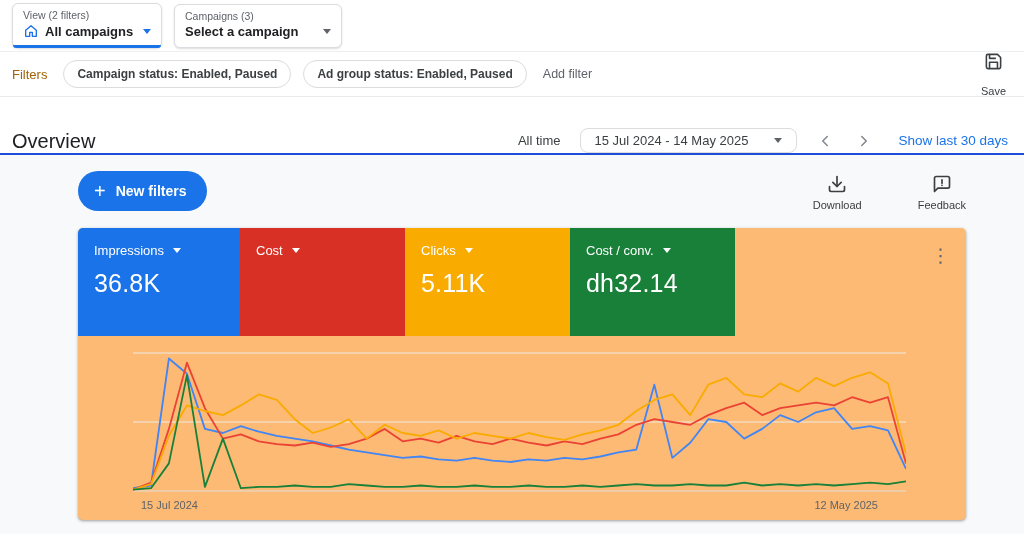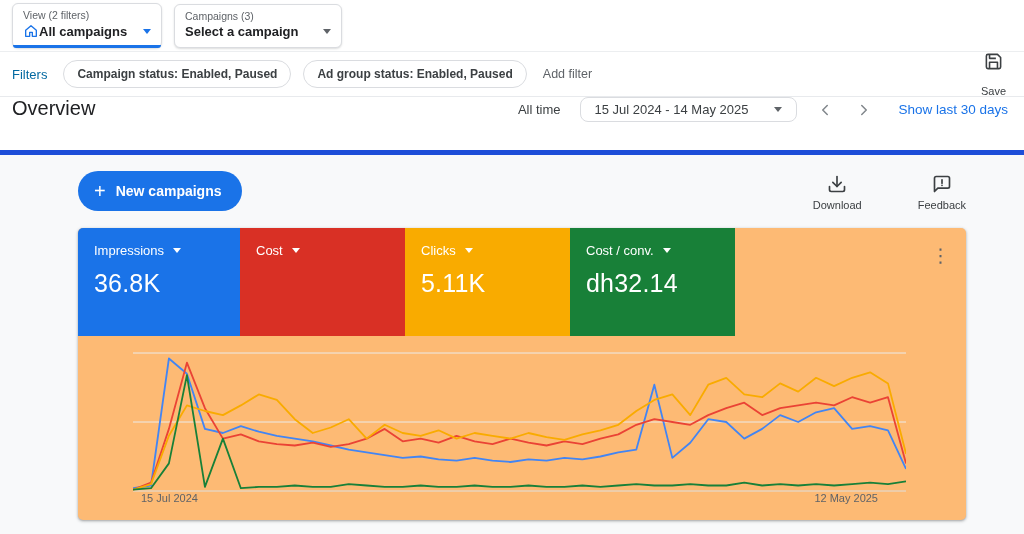--- a/index.html
+++ b/index.html
@@ -3,36 +3,36 @@
 <meta charset="utf-8">
 <style>
   * { margin:0; padding:0; box-sizing:border-box; }
   body { font-family:"Liberation Sans","DejaVu Sans",sans-serif; background:#fff; }
   .page { width:1024px; height:534px; overflow:hidden; background:#fff; position:relative; }
 
   
   .topbar { display:flex; align-items:center; gap:12px; padding:6px 12px; height:52px; background:#fff; border-bottom:1px solid #eceef0; }
   .selector { position:relative; background:#fff; border:1px solid #dadce0; border-radius:6px; padding:5px 10px 8px 10px; min-width:150px; box-shadow:0 1px 2px rgba(60,64,67,.18); cursor:pointer; }
   .selector-label { font-size:10.5px; color:#5f6368; }
-  .selector-row { display:flex; align-items:center; margin-top:2px; font-size:13px; font-weight:700; color:#202124; }
+  .selector-row { display:flex; align-items:center; gap:6px; margin-top:2px; font-size:13px; font-weight:700; color:#202124; }
   .selector-active::after { content:''; position:absolute; left:0; right:0; bottom:-1px; height:3px; background:#1a73e8; border-radius:0 0 6px 6px; }
   .caret { width:0; height:0; border-left:4px solid transparent; border-right:4px solid transparent; border-top:5px solid currentColor; margin-left:auto; }
   .caret-blue { color:#1a73e8; }
   .caret-gray { color:#5f6368; }
   .caret-white { color:#fff; margin-left:2px; }
 
   
   .filterbar { display:flex; align-items:center; gap:12px; height:45px; padding:0 18px 0 12px; background:#fff; border-bottom:1px solid #e8eaed; }
-  .filters-title { font-size:13px; color:#0369a1; margin-right:4px; }
+  .filters-title { font-size:13px; color:#a16207; margin-right:4px; }
   .chip { border:1px solid #dadce0; border-radius:16px; padding:6px 13px; font-size:12px; font-weight:600; color:#3c4043; background:#fff; cursor:pointer; white-space:nowrap; }
   .add-filter { font-size:12.5px; color:#5f6368; margin-left:4px; cursor:pointer; }
   .save-action { margin-left:auto; display:flex; flex-direction:column; align-items:center; gap:14px; font-size:11px; color:#3c4043; cursor:pointer; }
 
   
-  .overview-row { display:flex; align-items:flex-start; height:58px; padding:0 16px 0 12px; background:#fff; border-bottom:5px solid #1d4ed8; }
+  .overview-row { display:flex; align-items:flex-end; height:58px; padding:0 16px 0 12px; background:#fff; border-bottom:2px solid #1d4ed8; }
   .overview-title { font-size:20px; font-weight:500; color:#202124; }
   .overview-right { margin-left:auto; display:flex; align-items:center; gap:17px; }
   .all-time { font-size:13px; color:#3c4043; margin-right:2px; }
   .date-box { display:flex; align-items:center; gap:26px; border:1px solid #dadce0; border-radius:8px; background:#fff; padding:4px 14px; font-size:13px; color:#3c4043; cursor:pointer; }
   .nav-btn { background:none; border:none; padding:2px; cursor:pointer; display:flex; align-items:center; }
   .show-last { color:#1a73e8; font-size:13.5px; font-weight:500; text-decoration:none; margin-left:6px; cursor:pointer; }
 
   
   .content { background:#f8f9fa; height:379px; padding:16px 58px 0 78px; }
   .content-actions { display:flex; justify-content:space-between; align-items:flex-end; margin-bottom:17px; }
@@ -47,21 +47,21 @@
   .tile { width:165px; flex:0 0 auto; padding:15px 16px; color:#fff; cursor:pointer; }
   .tile:first-child { width:162px; }
   .tile-label { display:flex; align-items:center; gap:7px; font-size:13px; font-weight:500; }
   .tile-value { margin-top:11px; font-size:25px; letter-spacing:.2px; }
   .tiles-rest { flex:1; display:flex; justify-content:flex-end; align-items:flex-start; padding:18px 16px 0 0; }
   .menu-dots { background:none; border:none; color:#5f6368; font-size:19px; line-height:1; cursor:pointer; }
 
   
   .chart-wrap { padding:16px 60px 0 55px; }
   #chart-svg { width:100%; height:140px; display:block; }
-  .axis-labels { display:flex; justify-content:space-between; font-size:11px; color:#5f6368; padding:0 28px 0 8px; }
+  .axis-labels { display:flex; justify-content:space-between; font-size:11px; color:#5f6368; margin-top:7px; padding:0 28px 0 8px; }
 </style>
 </head>
 <body>
 
 <div class="page">
 
   <div class="topbar">
     <div class="selector selector-active">
       <div class="selector-label">View (2 filters)</div>
       <div class="selector-row">
@@ -119,21 +119,21 @@
           </svg>
       </button>
       <a class="show-last">Show last 30 days</a>
     </div>
   </div>
 
   <div class="content">
     <div class="content-actions">
       <button class="new-campaign">
         <span class="plus-icon">+</span>
-        <span>New campaigns</span>
+        <span>New filters</span>
       </button>
       <div class="icon-actions">
         <button class="icon-action">
           <span style="display:flex">
             <svg width="20" height="20" viewBox="0 0 24 24" fill="none" stroke="#3c4043" stroke-width="2" stroke-linecap="round" stroke-linejoin="round">
               <path d="M21 15v4a2 2 0 0 1-2 2H5a2 2 0 0 1-2-2v-4"></path>
                 <path d="M7 10l5 5 5-5"></path>
                 <path d="M12 15V3"></path>
             </svg>
           </span>

